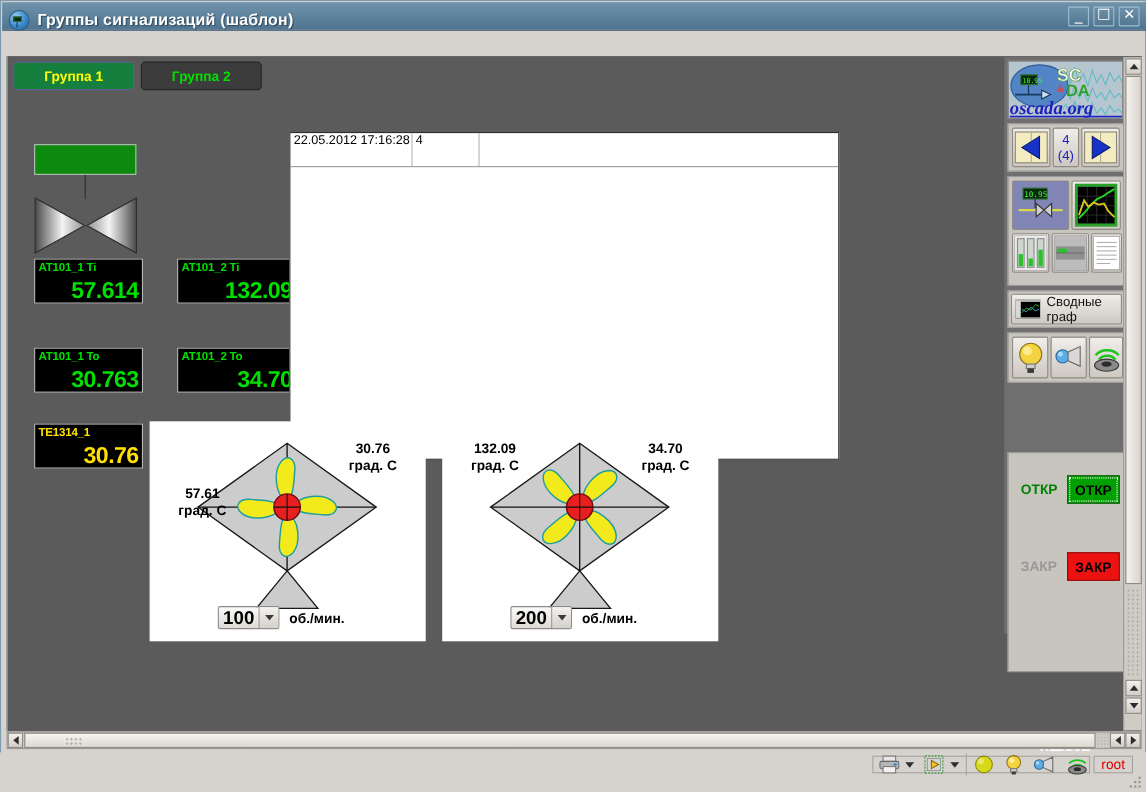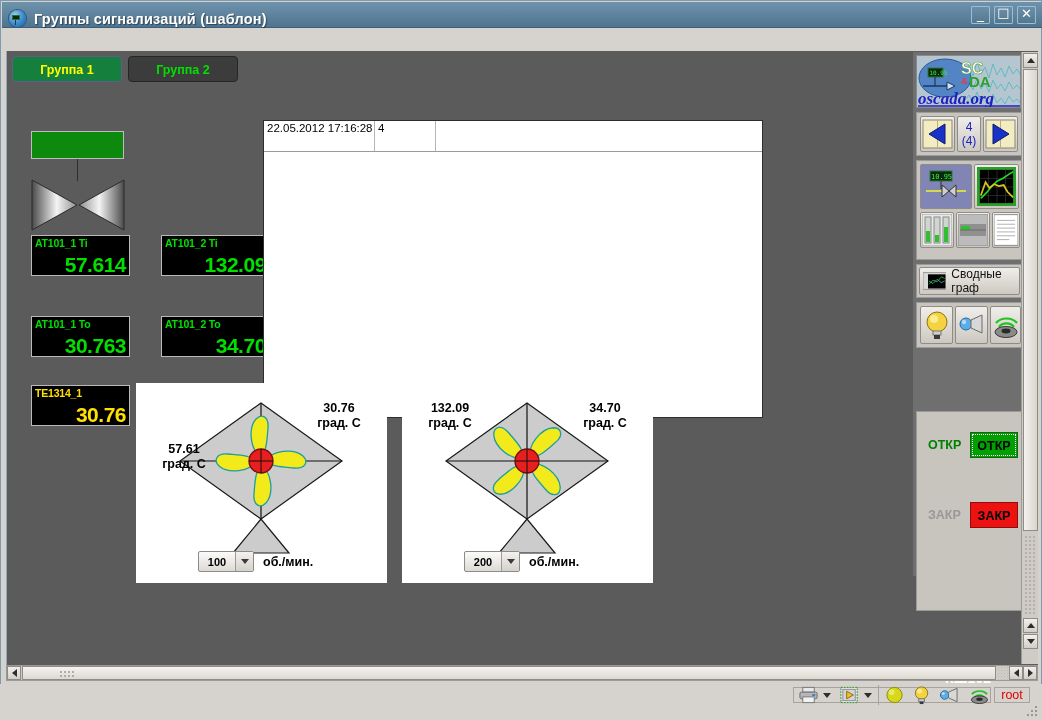--- a/index.html
+++ b/index.html
@@ -151,21 +151,21 @@
   }
   .fan-combo{
     position:absolute;display:flex;align-items:center;
   }
   .combo{
     width:56px;height:21px;border:1px solid #8b8b8b;
     background:linear-gradient(#fbfbfa,#dedad4);
     box-sizing:border-box;display:flex;align-items:center;
     border-radius:2px;
   }
-  .combo .cval{flex:1;text-align:center;font-size:11px;font-weight:bold;color:#000;}
+  .combo .cval{flex:1;text-align:center;font-size:17px;font-weight:bold;color:#000;}
   .combo .carrow{
     width:17px;height:19px;border-left:1px solid #9b9b9b;
     background:linear-gradient(#f4f2ef,#d4d0ca);
     display:flex;align-items:center;justify-content:center;
   }
   .carrow i{
     border-left:4px solid transparent;border-right:4px solid transparent;border-top:5px solid #3a3a3a;
     display:block;
   }
   .fan-unit{font-size:12.5px;font-weight:bold;color:#000;margin-left:9px;}

